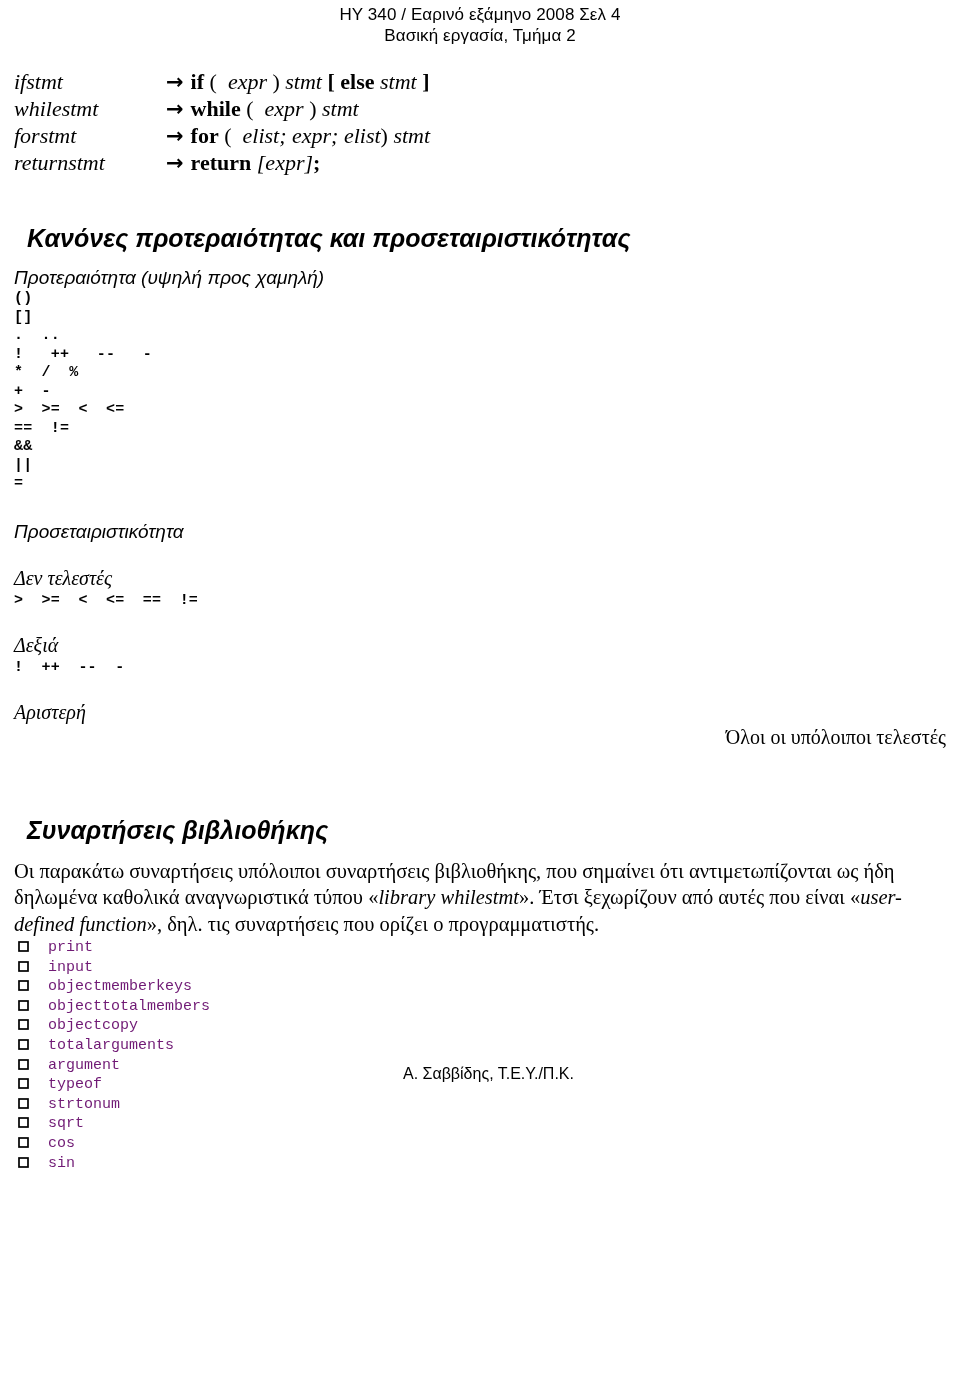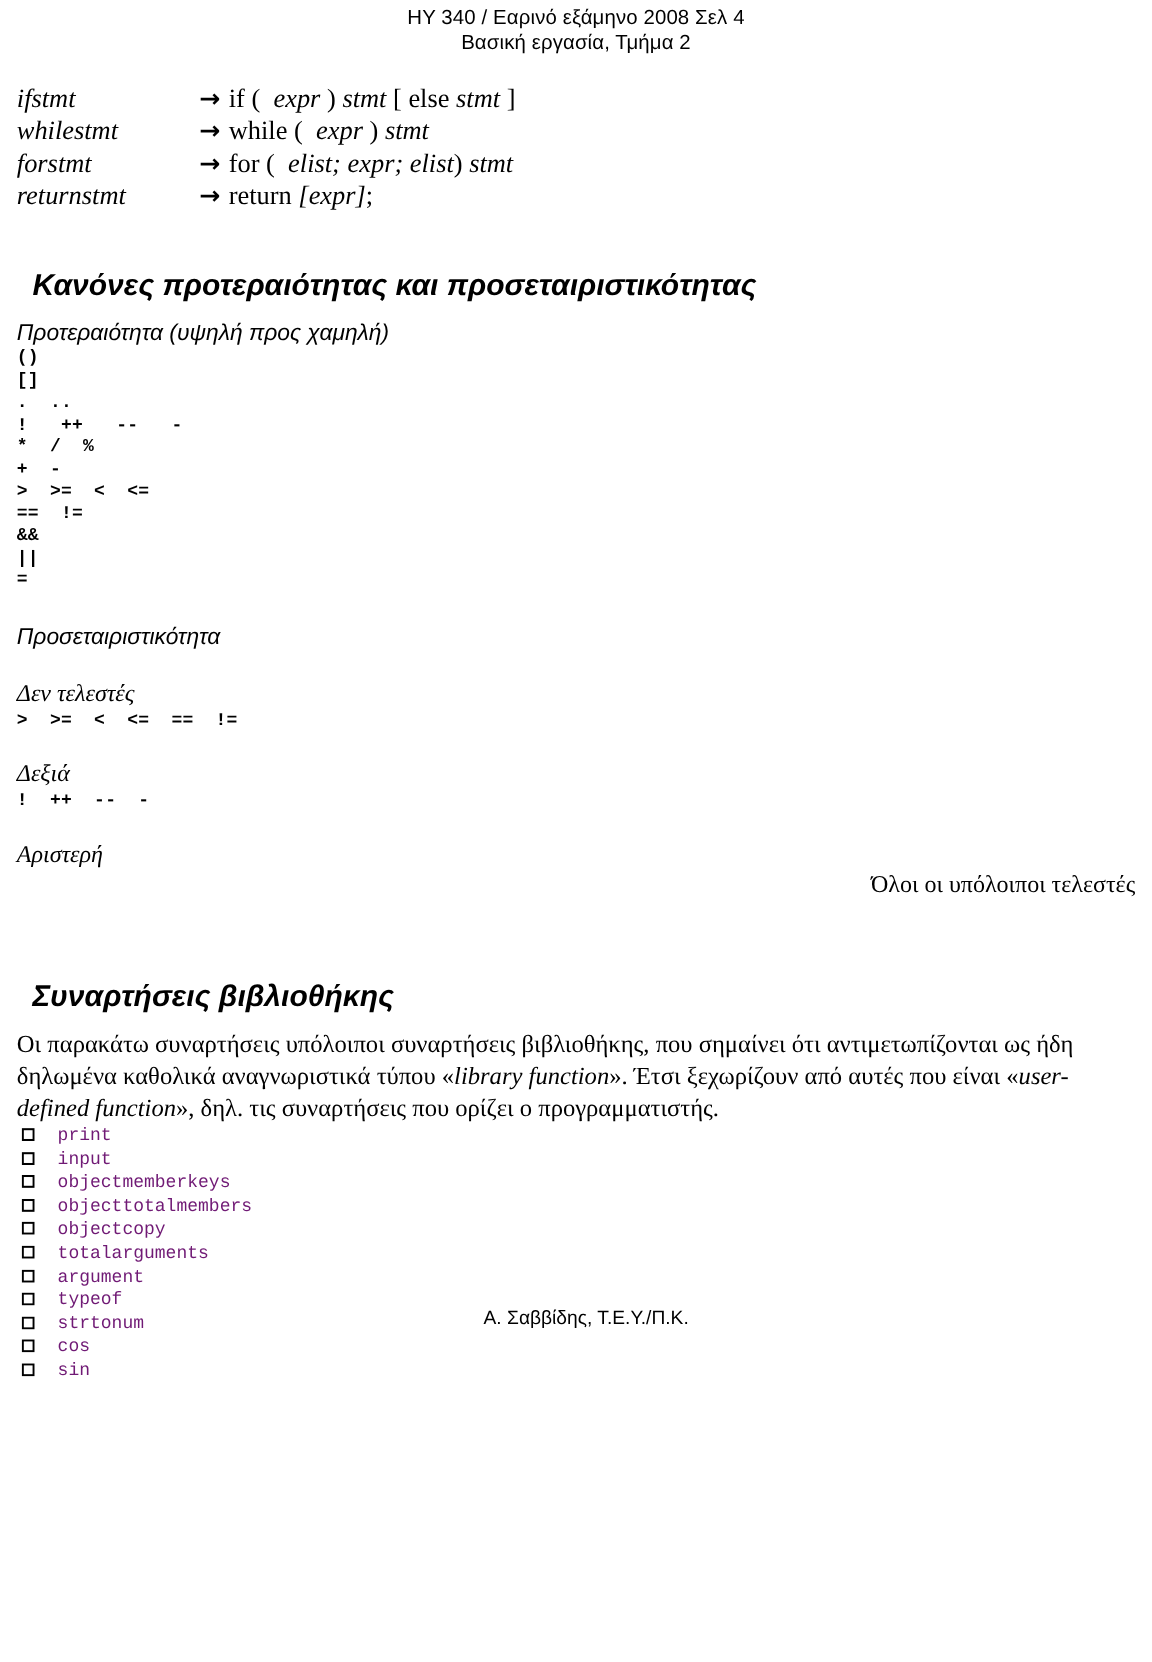--- a/index.html
+++ b/index.html
@@ -62,21 +62,21 @@
     line-height: 27px;
     font-weight: 700;
     padding-right: 7px;
   }
   .g-rhs {
     flex: 1 1 auto;
     font-size: 22px;
     line-height: 27px;
     white-space: pre;
   }
-  .kw { font-weight: 400; font-style: normal; }
+  .kw { font-weight: 700; font-style: normal; }
   .it { font-style: italic; }
   .pl { font-style: normal; }
 
   
   h1.sec-title {
     font-family: "Liberation Sans", "DejaVu Sans", sans-serif;
     font-weight: 700;
     font-style: italic;
     font-size: 25px;
     line-height: 30px;
@@ -170,21 +170,21 @@
     line-height: 19.6px;
     color: #701a75;
     white-space: pre;
   }
 
   
   .page-footer {
     position: absolute;
     left: 0;
     right: 0;
-    bottom: 6px;
+    bottom: 31px;
     text-align: center;
     font-family: "Liberation Sans", "DejaVu Sans", sans-serif;
     font-size: 16px;
     line-height: 20px;
     white-space: pre;
   }
   .sp-18 { height: 18px; }
   .sp-22 { height: 22px; }
   .sp-26 { height: 26px; }
   .sp-34 { height: 34px; }
@@ -259,21 +259,21 @@
     <div class="serif-it">Αριστερή</div>
     <div class="serif-plain">Όλοι οι υπόλοιποι τελεστές</div>
   </div>
 
   <div class="sp-34"></div>
   <div class="sp-18"></div>
 
   <h1 class="sec-title">Συναρτήσεις βιβλιοθήκης</h1>
 
   <p class="body-par">
-    <span>Οι παρακάτω συναρτήσεις υπόλοιποι συναρτήσεις βιβλιοθήκης, που σημαίνει  ότι αντιμετωπίζονται ως ήδη δηλωμένα καθολικά αναγνωριστικά τύπου «</span><span class="emph">library function</span><span>». Έτσι ξεχωρίζουν από αυτές που είναι  «</span><span class="emph">user-defined function</span><span>», δηλ. τις συναρτήσεις που ορίζει ο προγραμματιστής.</span>
+    <span>Οι παρακάτω συναρτήσεις υπόλοιποι συναρτήσεις βιβλιοθήκης, που σημαίνει  ότι αντιμετωπίζονται ως ήδη δηλωμένα καθολικά αναγνωριστικά τύπου «</span><span class="emph">library whilestmt</span><span>». Έτσι ξεχωρίζουν από αυτές που είναι  «</span><span class="emph">user-defined function</span><span>», δηλ. τις συναρτήσεις που ορίζει ο προγραμματιστής.</span>
   </p>
 
   <ul class="fn-list">
       <li>
         <span class="bullet"><svg width="11" height="11" viewBox="0 0 11 11" aria-hidden="true">
             <rect x="1" y="1" width="9" height="9" fill="none" stroke="#000" stroke-width="1.7"></rect>
           </svg></span>
         <span class="fn-name">print</span>
       </li>
       <li>
@@ -316,20 +316,26 @@
         <span class="bullet"><svg width="11" height="11" viewBox="0 0 11 11" aria-hidden="true">
             <rect x="1" y="1" width="9" height="9" fill="none" stroke="#000" stroke-width="1.7"></rect>
           </svg></span>
         <span class="fn-name">typeof</span>
       </li>
       <li>
         <span class="bullet"><svg width="11" height="11" viewBox="0 0 11 11" aria-hidden="true">
             <rect x="1" y="1" width="9" height="9" fill="none" stroke="#000" stroke-width="1.7"></rect>
           </svg></span>
         <span class="fn-name">strtonum</span>
+      </li>
+      <li>
+        <span class="bullet"><svg width="11" height="11" viewBox="0 0 11 11" aria-hidden="true">
+            <rect x="1" y="1" width="9" height="9" fill="none" stroke="#000" stroke-width="1.7"></rect>
+          </svg></span>
+        <span class="fn-name">sqrt</span>
       </li>
       <li>
         <span class="bullet"><svg width="11" height="11" viewBox="0 0 11 11" aria-hidden="true">
             <rect x="1" y="1" width="9" height="9" fill="none" stroke="#000" stroke-width="1.7"></rect>
           </svg></span>
         <span class="fn-name">cos</span>
       </li>
       <li>
         <span class="bullet"><svg width="11" height="11" viewBox="0 0 11 11" aria-hidden="true">
             <rect x="1" y="1" width="9" height="9" fill="none" stroke="#000" stroke-width="1.7"></rect>

